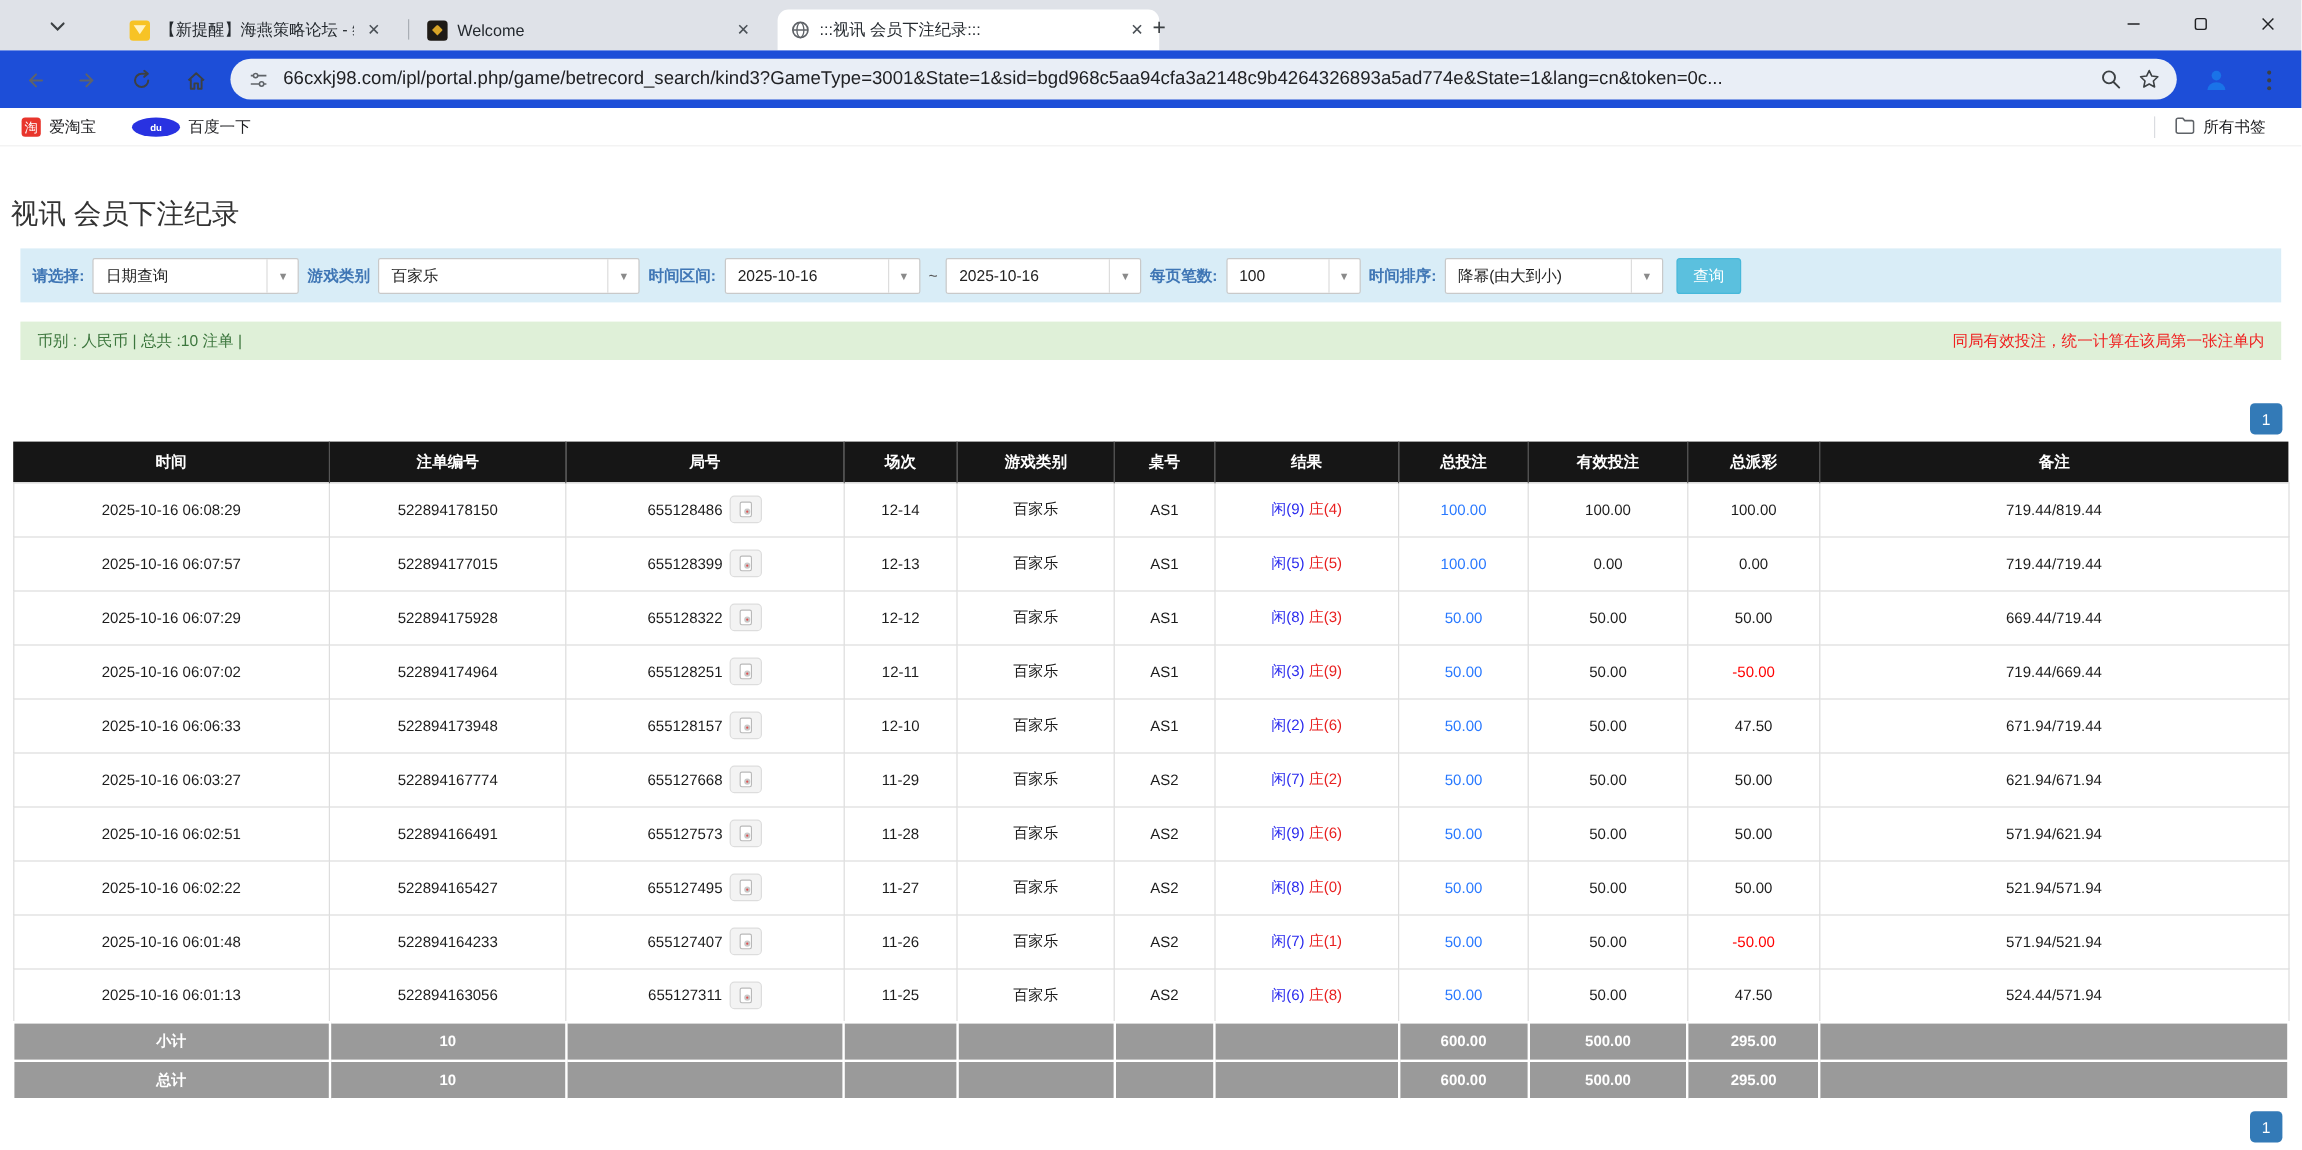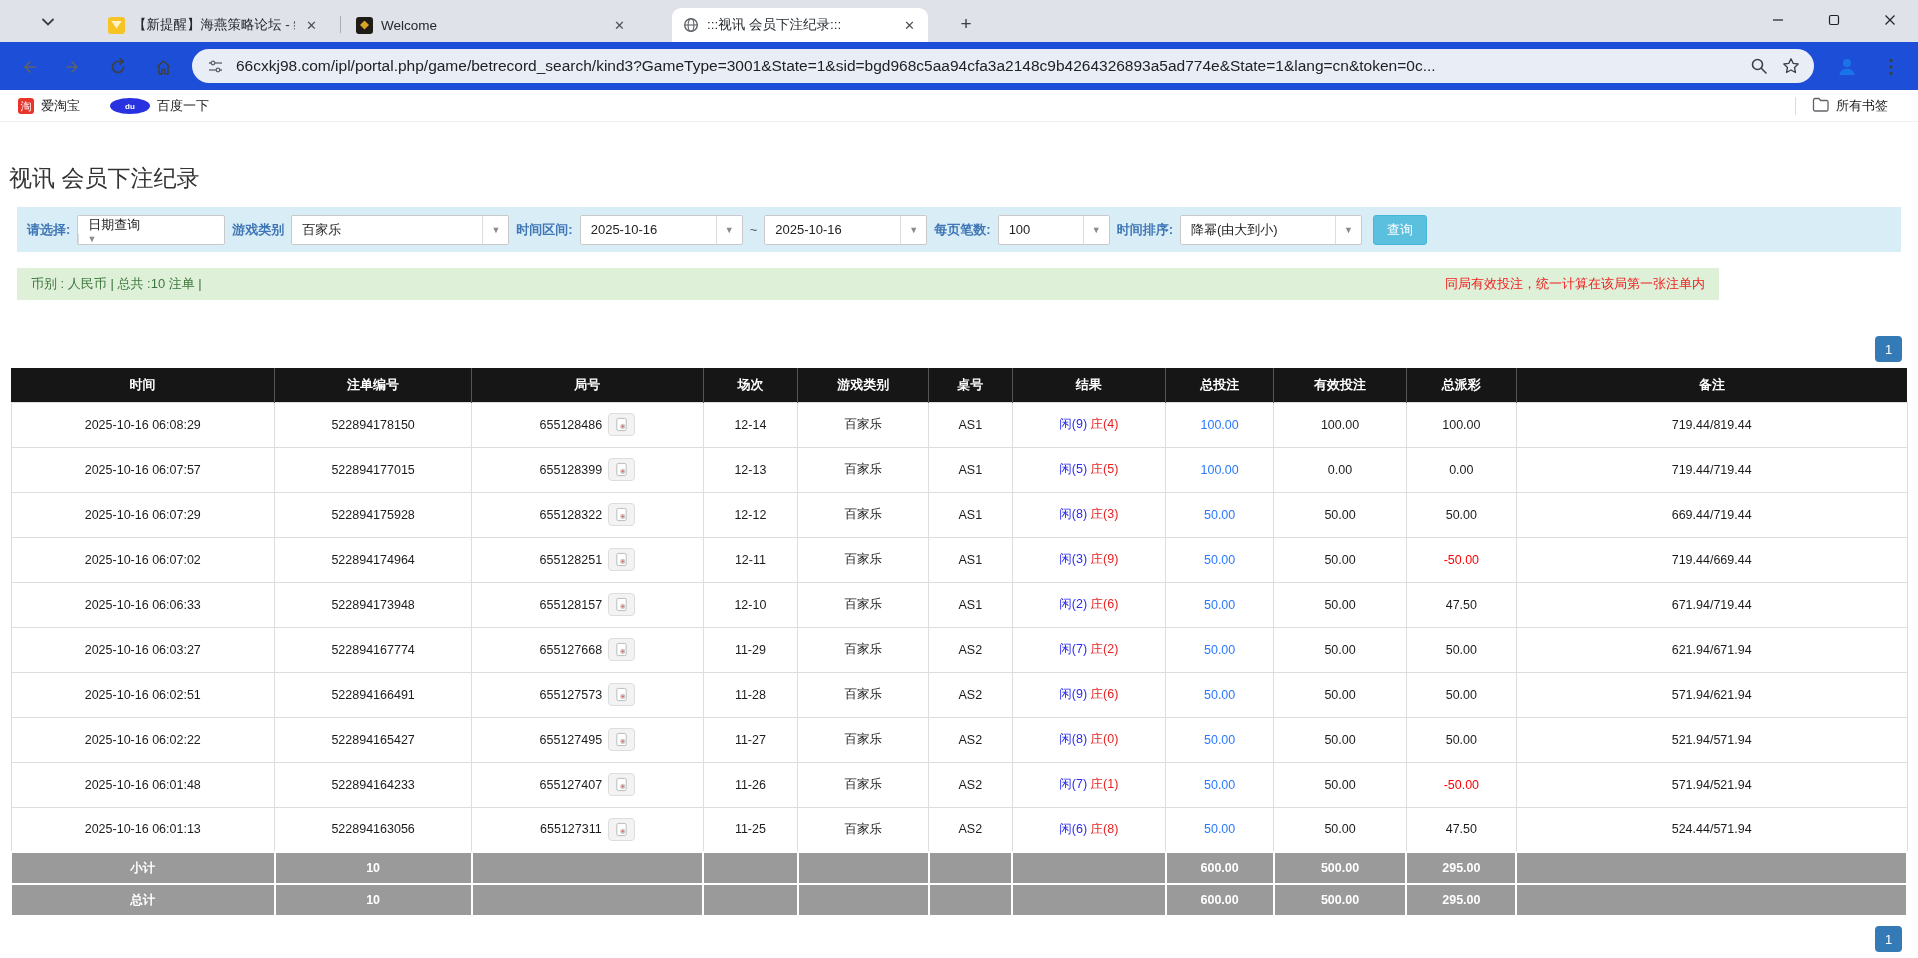--- a/index.html
+++ b/index.html
@@ -46,21 +46,21 @@
   .filterbar { position:absolute; left:17px; top:207px; width:1884px; height:45px; background:var(--filter-bg);
     display:flex; align-items:center; padding:0 10px; gap:7px; font-size:13px; }
   .f-label { color:var(--filter-label); font-weight:bold; white-space:nowrap; }
   .f-tilde { color:#555; }
   .select { background:#fff; border:1px solid #c9c9c9; border-radius:2px; height:30px; display:flex; align-items:stretch; cursor:pointer; }
   .select .val { display:flex; align-items:center; padding:0 10px; flex:1; color:#222; }
   .select .arrow { width:26px; border-left:1px solid #ddd; display:flex; align-items:center; justify-content:center; color:#8a8a8a; font-size:9px; }
   .search-btn { width:54px; height:30px; background:var(--search-btn); color:#fff; border:1px solid #46b8da; border-radius:3px;
     font-size:13px; display:flex; align-items:center; justify-content:center; cursor:pointer; margin-left:4px; }
 
-  .infobar { position:absolute; left:17px; top:268px; width:1702px; height:32px; background:var(--info-bg);
+  .infobar { position:absolute; left:17px; top:268px; width:1884px; height:32px; background:var(--info-bg);
     display:flex; align-items:center; justify-content:space-between; padding:0 14px; font-size:13px; }
   .infobar .left { color:var(--info-text); }
   .infobar .right { color:var(--notice-red); }
 
   .page-btn { position:absolute; width:27px; height:26px; background:var(--accent-blue); color:#fff; border-radius:4px;
     display:flex; align-items:center; justify-content:center; font-size:13px; cursor:pointer; }
   .page-btn.top { left:1875px; top:336px; }
   .page-btn.bottom { left:1875px; top:926px; }
 
   table.bets { position:absolute; left:10px; top:368px; width:1898px; border-collapse:collapse; table-layout:fixed; }
@@ -94,21 +94,21 @@
     <span class="close">✕</span>
   </div>
   <div class="tab-sep" style="left:340px;"></div>
 
   <div class="tab" style="left:346px;width:292px;">
     <span class="favicon fav-dark"></span>
     <span class="title">Welcome</span>
     <span class="close">✕</span>
   </div>
 
-  <div class="tab active" style="left:672px;width:256px;justify-content:flex-end;">
+  <div class="tab active" style="left:648px;width:318px;justify-content:flex-end;">
     <span class="favicon">
       <svg width="16" height="16" viewBox="0 0 16 16">
           <circle cx="8" cy="8" r="6.3" fill="none" stroke="#5f6368" stroke-width="1.4"></circle>
           <ellipse cx="8" cy="8" rx="2.9" ry="6.3" fill="none" stroke="#5f6368" stroke-width="1.1"></ellipse>
           <line x1="1.7" y1="8" x2="14.3" y2="8" stroke="#5f6368" stroke-width="1.1"></line>
         </svg>
     </span>
     <span class="title">:::视讯 会员下注纪录:::</span>
     <span class="close">✕</span>
   </div>
@@ -214,21 +214,21 @@
         </svg>
     </span>
     <span>所有书签</span>
   </div>
 </div>
 
 <div class="page-title">视讯 会员下注纪录</div>
 
 <div class="filterbar">
   <span class="f-label">请选择:</span>
-  <div class="select" style="width:148px;flex-direction:column;">
+  <div class="select" style="width:172px;">
     <span class="val">日期查询</span>
     <span class="arrow">▼</span>
   </div>
 
   <span class="f-label">游戏类别</span>
   <div class="select" style="width:218px;">
     <span class="val">百家乐</span>
     <span class="arrow">▼</span>
   </div>
 

